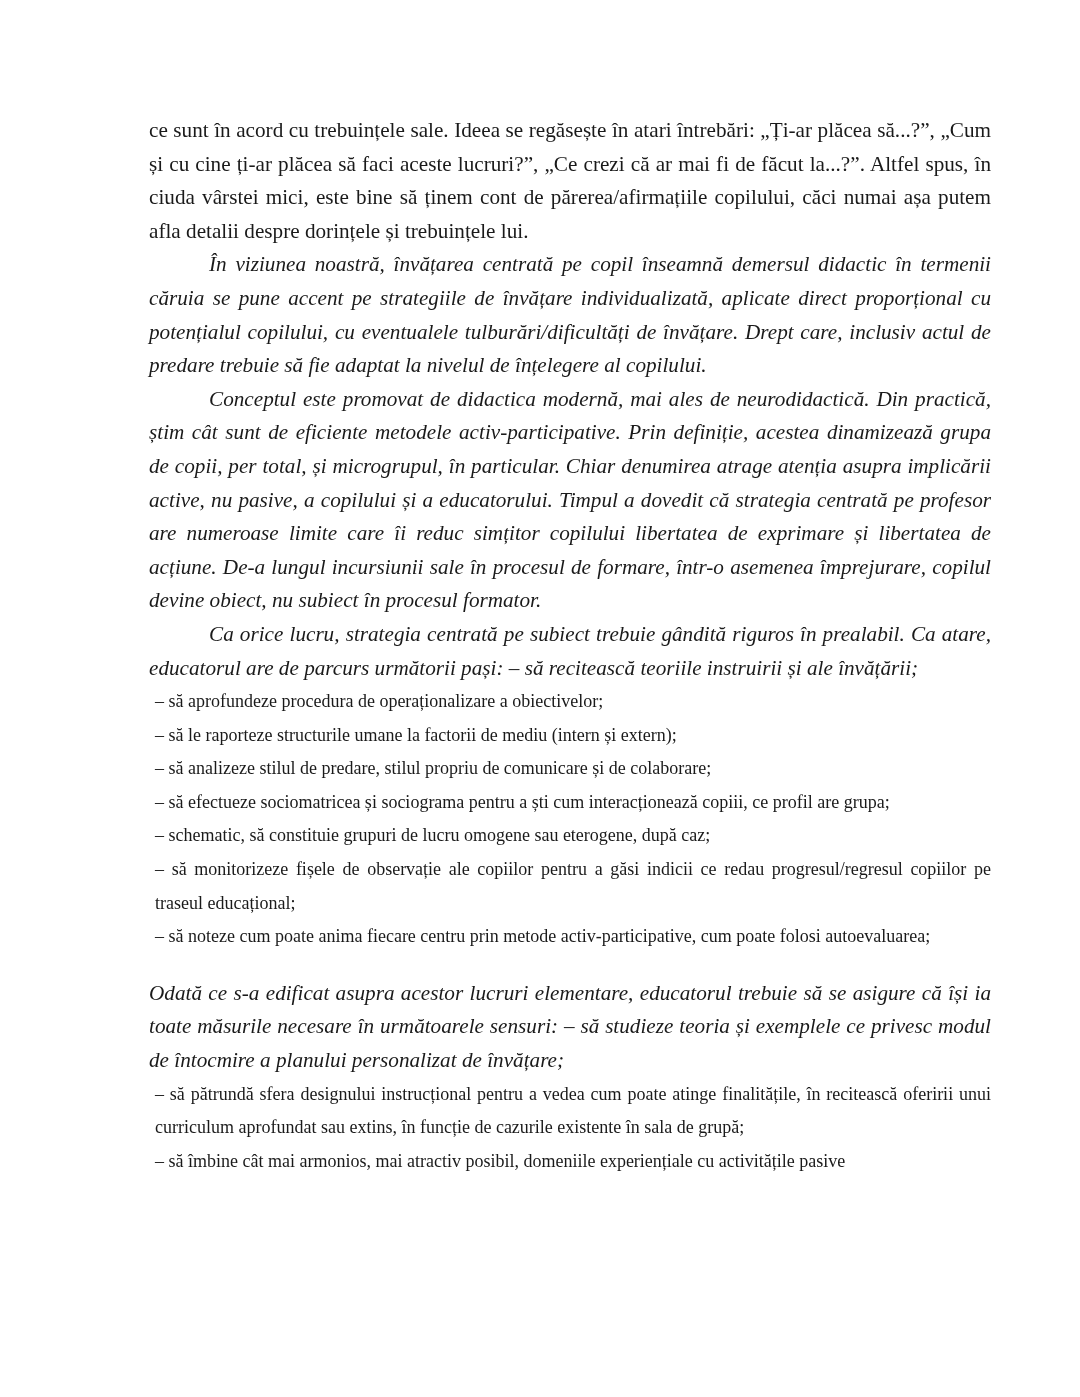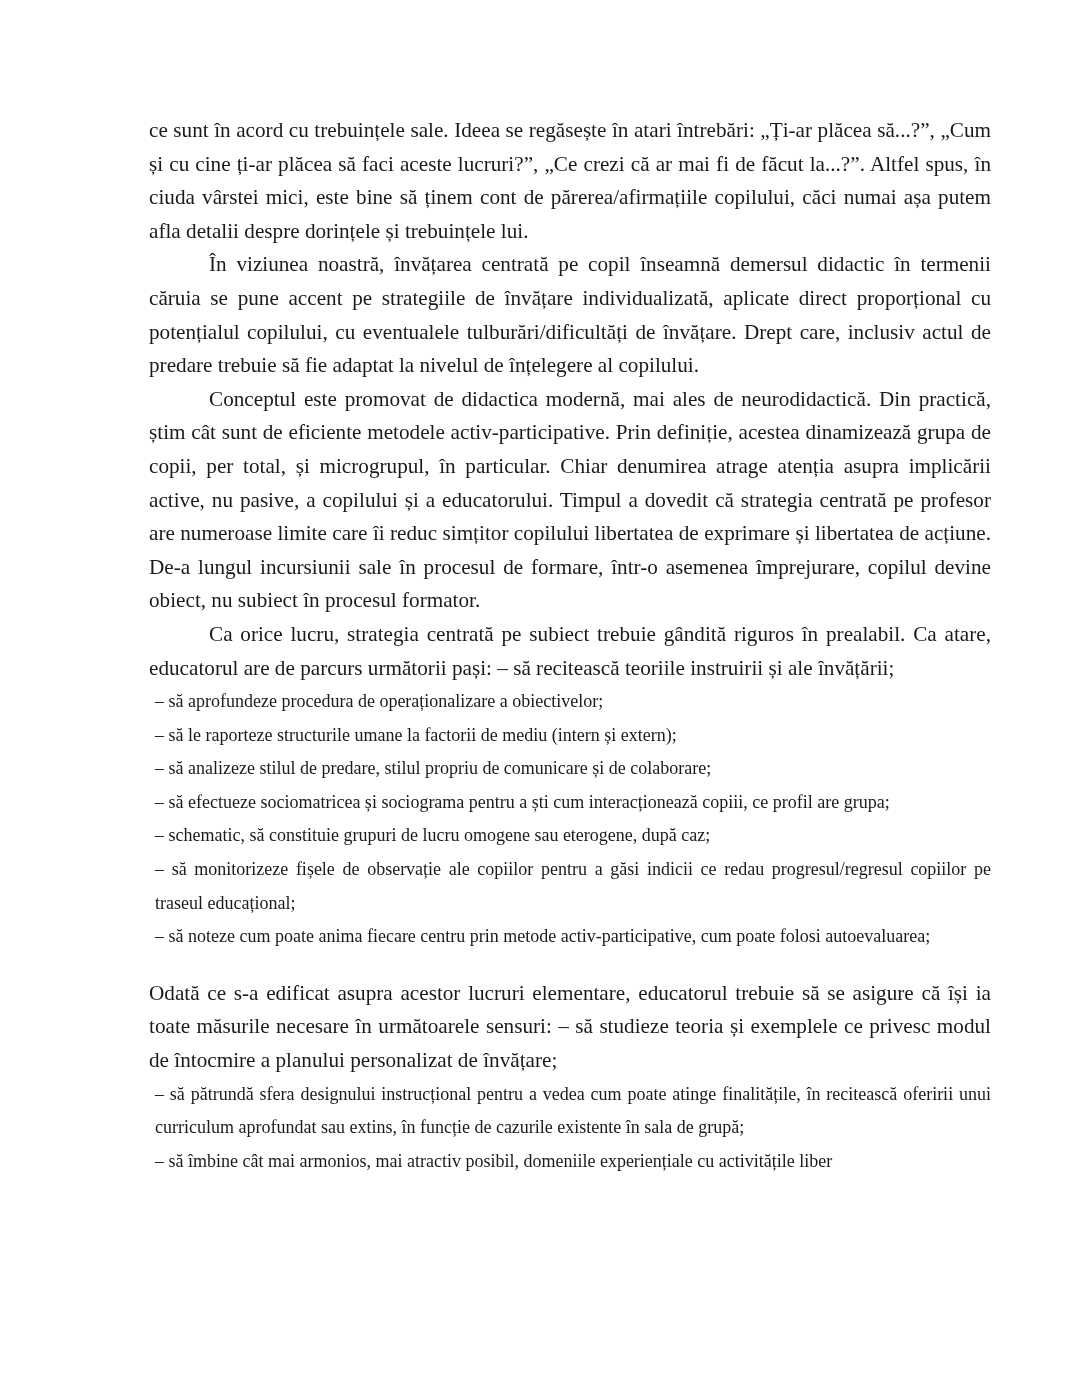--- a/index.html
+++ b/index.html
@@ -33,20 +33,21 @@
     text-justify: inter-word;
     margin: 0;
     hyphens: none;
   }
   .para + .para {
     margin-top: 0;
   }
   
   .gap-before {
     margin-top: 23px;
+    font-style: italic;
   }
   
   .indent {
     text-indent: 60px;
   }
   
   .noindent {
     text-indent: 0;
   }
   
@@ -91,16 +92,16 @@
 
     <p class="listline">– să monitorizeze fișele de observație ale copiilor pentru a găsi indicii ce redau progresul/regresul copiilor pe traseul educațional;</p>
 
     <p class="listline">– să noteze cum poate anima fiecare centru prin metode activ-participative, cum poate folosi autoevaluarea;</p>
 
 
     <p class="para noindent gap-before">Odată ce s-a edificat asupra acestor lucruri elementare, educatorul trebuie să se asigure că își ia toate măsurile necesare în următoarele sensuri: – să studieze teoria și exemplele ce privesc modul de întocmire a planului personalizat de învățare;</p>
 
     <p class="listline">– să pătrundă sfera designului instrucțional pentru a vedea cum poate atinge finalitățile, în recitească oferirii unui curriculum aprofundat sau extins, în funcție de cazurile existente în sala de grupă;</p>
 
-    <p class="listline">– să îmbine cât mai armonios, mai atractiv posibil, domeniile experiențiale cu activitățile liber</p>
+    <p class="listline">– să îmbine cât mai armonios, mai atractiv posibil, domeniile experiențiale cu activitățile pasive</p>
 
   </div>
 </div>
 
 </body></html>

